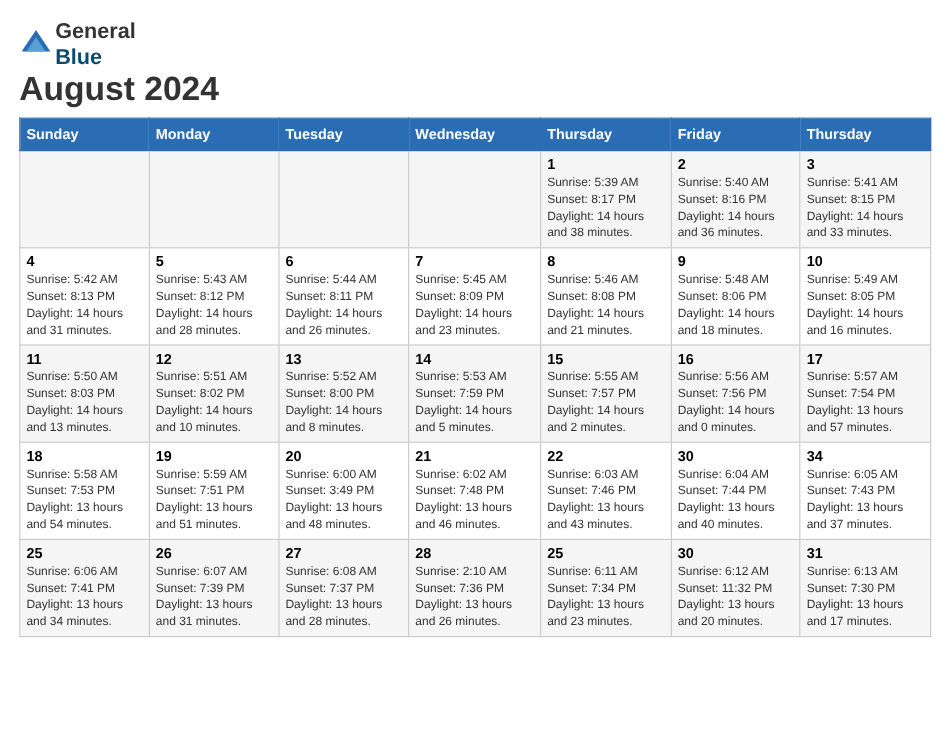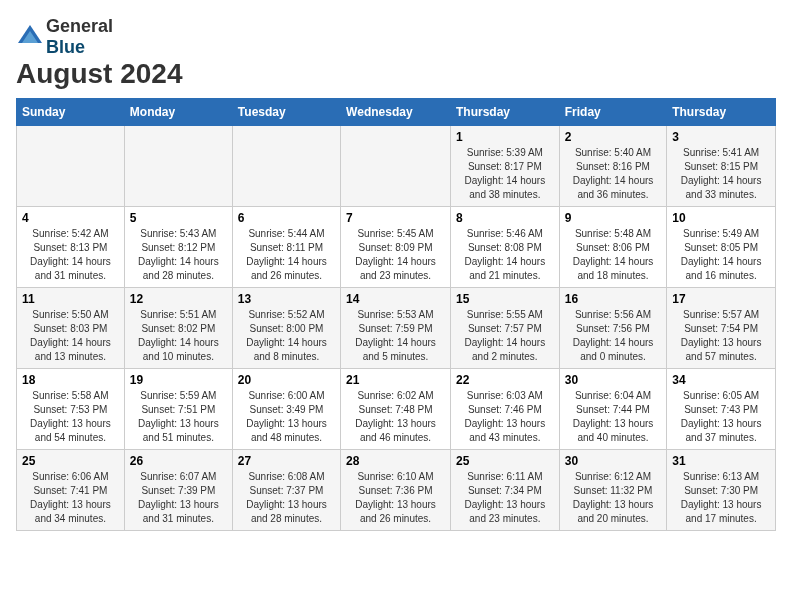--- a/index.html
+++ b/index.html
@@ -79,21 +79,20 @@
     .day-num {
       font-weight: bold;
       font-size: 12px;
       display: block;
       margin-bottom: 2px;
     }
     .cell-text {
       font-size: 10px;
       color: #333;
       line-height: 1.4;
-      text-align: center;
     }
     .empty-cell {
       background-color: #f5f5f5;
     }
   </style>
 </head>
 <body>
 
 <div class="header-section">
   <div class="logo">
@@ -321,21 +320,21 @@
         </td>
         <td>
           <span class="day-num">27</span>
           <div class="cell-text">Sunrise: 6:08 AM
 Sunset: 7:37 PM
 Daylight: 13 hours
 and 28 minutes.</div>
         </td>
         <td>
           <span class="day-num">28</span>
-          <div class="cell-text">Sunrise: 6:10 AM
+          <div class="cell-text">Sunrise: 2:10 AM
 Sunset: 7:36 PM
 Daylight: 13 hours
 and 26 minutes.</div>
         </td>
         <td>
           <span class="day-num">25</span>
           <div class="cell-text">Sunrise: 6:11 AM
 Sunset: 7:34 PM
 Daylight: 13 hours
 and 23 minutes.</div>

